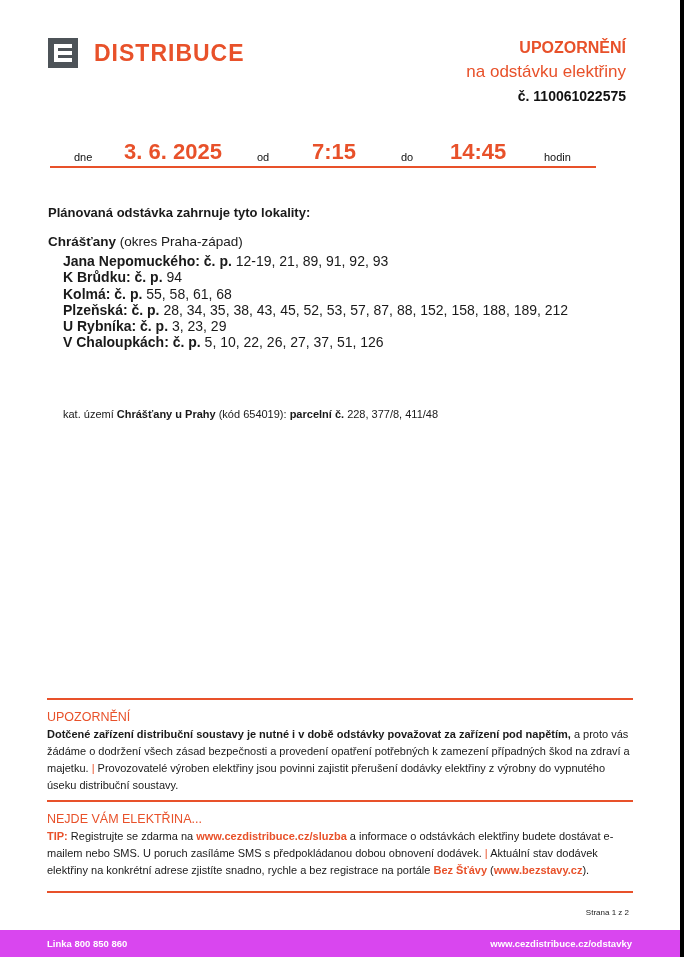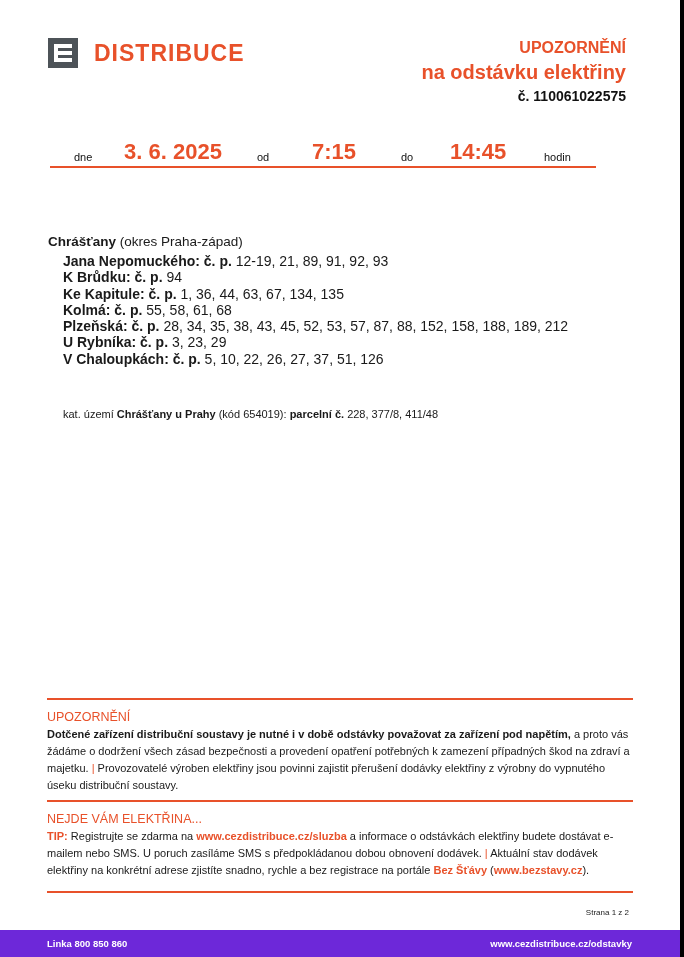--- a/index.html
+++ b/index.html
@@ -8,40 +8,40 @@
   .rborder { position:absolute; right:0; top:0; width:4px; height:957px; background:#000; }
   .logo { position:absolute; left:48px; top:38px; display:flex; align-items:center; }
   .logo-mark { width:30px; height:30px; background:#4d5358; position:relative; }
   .logo-mark .o { position:absolute; left:6px; top:6px; width:18px; height:18px; background:#fff; }
   .logo-mark .i1 { position:absolute; left:10px; top:10px; width:14px; height:3px; background:#4d5358; }
   .logo-mark .i2 { position:absolute; left:10px; top:17px; width:14px; height:3px; background:#4d5358; }
   .logo-mark .i3 { position:absolute; left:14px; top:13px; width:10px; height:4px; background:#fff; }
   .logo-text { margin-left:16px; font-size:23px; font-weight:bold; color:#e8512a; letter-spacing:1px; }
   .hdr-right { position:absolute; right:54px; top:36px; text-align:right; }
   .hdr-right .t1 { font-size:16px; font-weight:bold; color:#e8512a; line-height:24px; }
-  .hdr-right .t2 { font-size:20px; font-weight:bold; color:#e8512a; line-height:24px;text-align:right; }
+  .hdr-right .t2 { font-size:17px; font-weight:normal; color:#e8512a; line-height:24px;text-align:right; }
   .hdr-right .t3 { font-size:14px; font-weight:bold; color:#111; line-height:24px; }
   .datebar { position:absolute; left:50px; top:138px; width:546px; height:28px; border-bottom:2px solid #e8512a; }
   .datebar span { position:absolute; bottom:3px; }
   .lbl { font-size:11px; color:#111; }
   .big { font-size:22px; font-weight:bold; color:#e8512a; bottom:1px !important; }
   .loc-title { position:absolute; left:48px; top:205px; font-size:13px; font-weight:bold; }
   .town { position:absolute; left:48px; top:234px; font-size:13.5px; }
   .town b { font-weight:bold; }
   .streets { position:absolute; left:63px; top:253px; font-size:14px; line-height:16.3px; }
   .streets b { font-weight:bold; }
   .kat { position:absolute; left:63px; top:372px; font-size:11px;margin-top:36px; }
   .sep { position:absolute; left:47px; width:586px; height:2px; background:#e8512a; }
   .sec-h { position:absolute; left:47px; font-size:12.5px; color:#e8512a; }
   .para { position:absolute; left:47px; width:590px; font-size:11px; line-height:17px; }
   .or { color:#e8512a; font-weight:bold; }
   .pipe { color:#e8512a; }
   .foot-note { position:absolute; left:47px; top:908px; font-size:8px; color:#222; }
   .foot-page { position:absolute; right:51px; top:908px; font-size:8px; color:#222; }
-  .bottom-bar { position:absolute; left:0; top:930px; width:680px; height:27px; background:#6d28d9; color:#fff; font-size:9.5px; font-weight:bold; }
+  .bottom-bar { position:absolute; left:0; top:930px; width:680px; height:27px; background:#d946ef; color:#fff; font-size:9.5px; font-weight:bold; }
   .bottom-bar .l { position:absolute; left:47px; top:8px; }
   .bottom-bar .r { position:absolute; right:48px; top:8px; }
 </style>
 </head>
 <body>
 
 <div class="page">
 
   <div class="logo">
     <div class="logo-mark">
@@ -62,30 +62,30 @@
   <div class="datebar">
     <span class="lbl" style="left:24px">dne</span>
     <span class="big" style="left:74px">3. 6. 2025</span>
     <span class="lbl" style="left:207px">od</span>
     <span class="big" style="left:262px">7:15</span>
     <span class="lbl" style="left:351px">do</span>
     <span class="big" style="left:400px">14:45</span>
     <span class="lbl" style="left:494px">hodin</span>
   </div>
 
+  <div class="loc-title">Plánovaná odstávka zahrnuje tyto lokality:</div>
 
   <div class="town">
     <b>Chrášťany</b>
     <span>(okres Praha-západ)</span>
   </div>
 
   <div class="streets">
     <div><b>Jana Nepomuckého: č. p.</b> <span>12-19, 21, 89, 91, 92, 93</span></div>
     <div><b>K Brůdku: č. p.</b> <span>94</span></div>
-    <div><b>Ke Kapitule: č. p.</b> <span>1, 36, 44, 63, 67, 134, 135</span></div>
     <div><b>Kolmá: č. p.</b> <span>55, 58, 61, 68</span></div>
     <div><b>Plzeňská: č. p.</b> <span>28, 34, 35, 38, 43, 45, 52, 53, 57, 87, 88, 152, 158, 188, 189, 212</span></div>
     <div><b>U Rybníka: č. p.</b> <span>3, 23, 29</span></div>
     <div><b>V Chaloupkách: č. p.</b> <span>5, 10, 22, 26, 27, 37, 51, 126</span></div>
   </div>
 
   <div class="kat">
     <span>kat. území</span>
     <b>Chrášťany u Prahy</b>
     <span>(kód 654019):</span>

